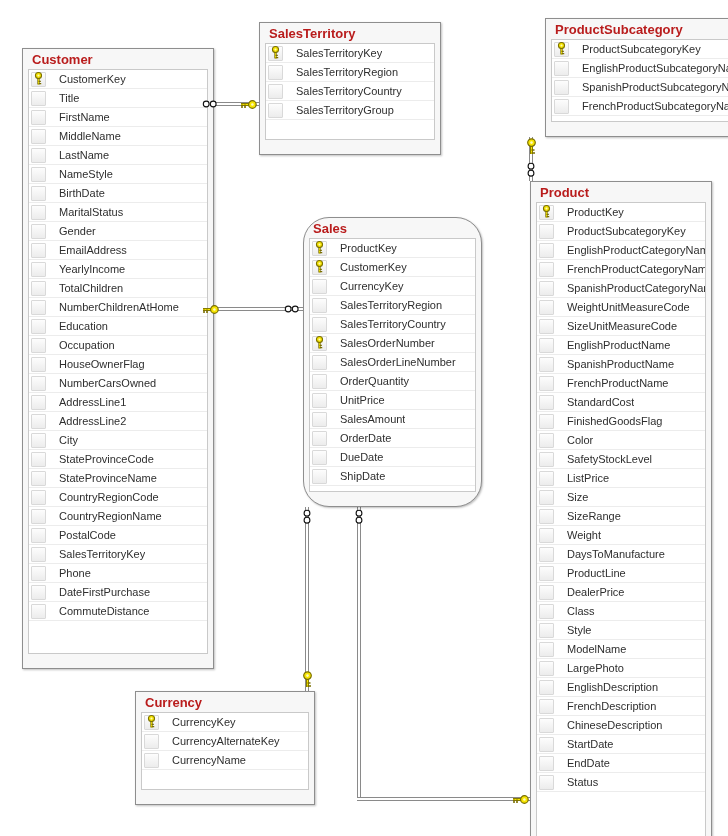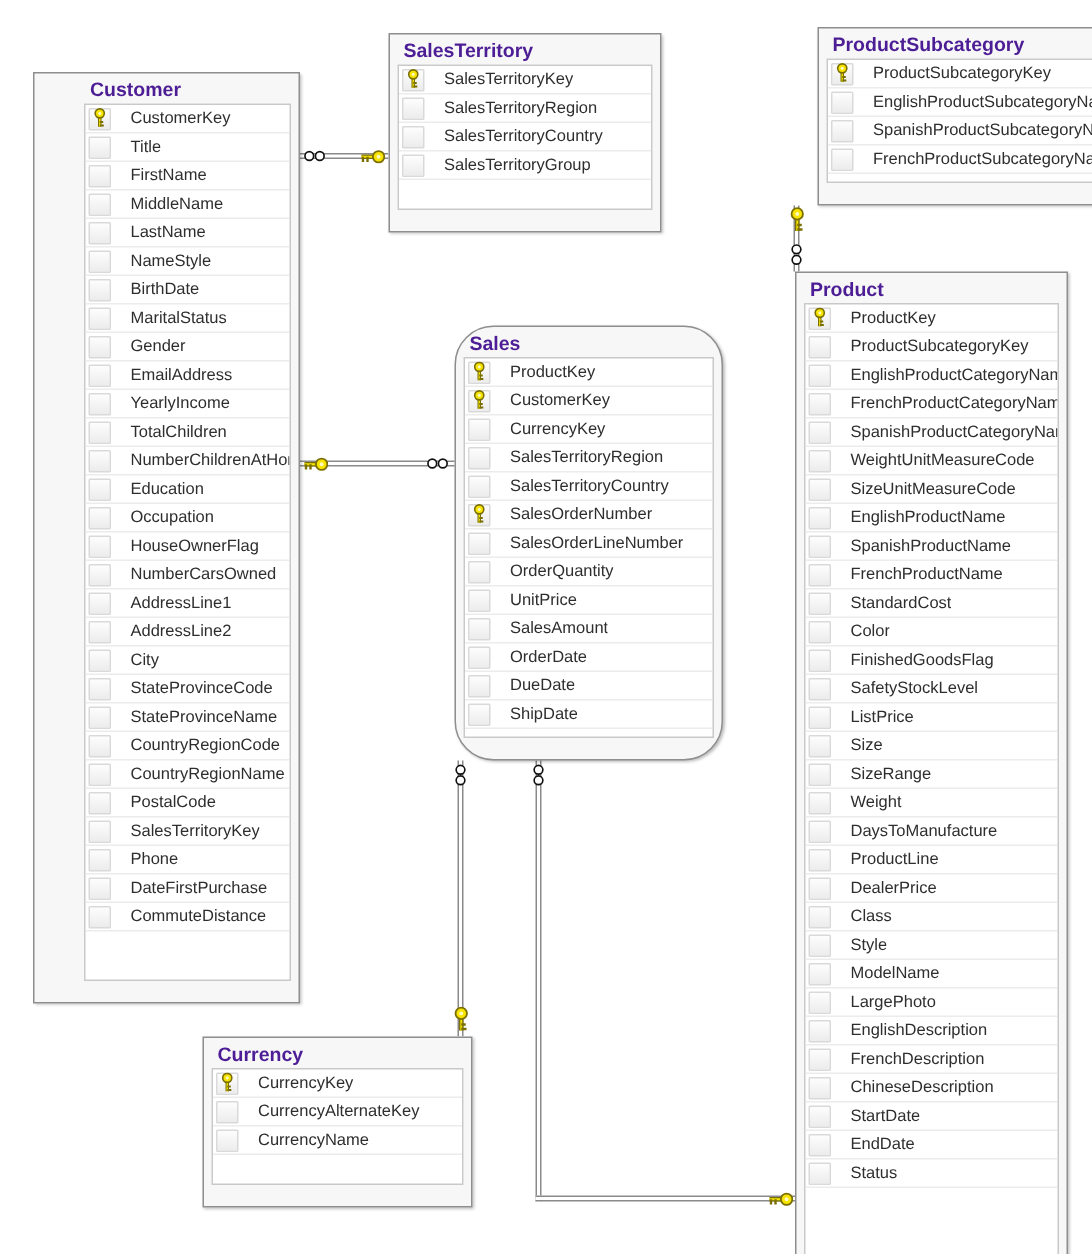--- a/index.html
+++ b/index.html
@@ -10,21 +10,21 @@
   }
   #canvas{position:absolute;left:0;top:0;width:728px;height:836px;}
 
   
   .table-window{
     position:absolute;z-index:2;display:flex;flex-direction:column;
     background:#f7f7f7;border:1px solid #8e8e8e;box-sizing:border-box;
     box-shadow:1px 1px 2px rgba(0,0,0,0.25);
   }
   .table-title{
-    flex:0 0 auto;padding:3px 6px 2px 9px;font-size:13px;font-weight:bold;color:#4c1d95;
+    flex:0 0 auto;padding:3px 6px 2px 9px;font-size:13px;font-weight:bold;color:#b91c1c;
     white-space:nowrap;overflow:hidden;
   }
   .table-body{
     flex:1 1 auto;margin:0 5px 14px 5px;background:#fff;
     border:1px solid #c9c9c9;overflow:hidden;min-height:0;
   }
   .field-row{
     height:19px;box-sizing:border-box;display:flex;align-items:center;
     border-bottom:1px solid #ececec;
   }
@@ -112,21 +112,21 @@
         <circle cx="4" cy="11.2" r="2.9" fill="#fff" stroke="#111" stroke-width="1.1"></circle>
       </svg></span>
   <span class="glyph" style="left:511px;top:794px;"><svg width="18" height="11" viewBox="0 0 18 11">
         <path d="M2 5.5 H11" stroke="#7a6f00" stroke-width="3" fill="none"></path>
         <path d="M2 5.5 H11" stroke="#f7e500" stroke-width="1.2" fill="none"></path>
         <path d="M3 5.5 V9 M6 5.5 V9" stroke="#7a6f00" stroke-width="1.6" fill="none"></path>
         <circle cx="13.4" cy="5.5" r="3.8" fill="#f7e500" stroke="#7a6f00" stroke-width="1.2"></circle>
         <circle cx="13.4" cy="5.5" r="1.3" fill="#fdf9c4"></circle>
       </svg></span>
 
-  <div class="table-window" style="left: 22px; top: 48px; width: 178px; height: 621px; padding-left: 28px;">
+  <div class="table-window" style="left: 22px; top: 48px; width: 192px; height: 621px;">
     <div class="table-title">Customer</div>
     <div class="table-body">
         <div class="field-row">
           <span class="icon-cell">
             <svg width="9" height="14" viewBox="0 0 11 18">
               <path d="M5.5 7 V16" stroke="#7a6f00" stroke-width="3" fill="none"></path>
               <path d="M5.5 7 V16" stroke="#f7e500" stroke-width="1.2" fill="none"></path>
               <path d="M5.5 15 H9 M5.5 12 H8.5" stroke="#7a6f00" stroke-width="1.8" fill="none"></path>
               <circle cx="5.5" cy="4.6" r="3.9" fill="#f7e500" stroke="#7a6f00" stroke-width="1.4"></circle>
               <circle cx="5.5" cy="4.6" r="1.3" fill="#fdf9c4"></circle>
@@ -359,25 +359,25 @@
         <div class="field-row">
           <span class="icon-cell"></span>
           <span class="field-name">FrenchProductName</span>
         </div>
         <div class="field-row">
           <span class="icon-cell"></span>
           <span class="field-name">StandardCost</span>
         </div>
         <div class="field-row">
           <span class="icon-cell"></span>
+          <span class="field-name">FinishedGoodsFlag</span>
+        </div>
+        <div class="field-row">
+          <span class="icon-cell"></span>
           <span class="field-name">Color</span>
-        </div>
-        <div class="field-row">
-          <span class="icon-cell"></span>
-          <span class="field-name">FinishedGoodsFlag</span>
         </div>
         <div class="field-row">
           <span class="icon-cell"></span>
           <span class="field-name">SafetyStockLevel</span>
         </div>
         <div class="field-row">
           <span class="icon-cell"></span>
           <span class="field-name">ListPrice</span>
         </div>
         <div class="field-row">

